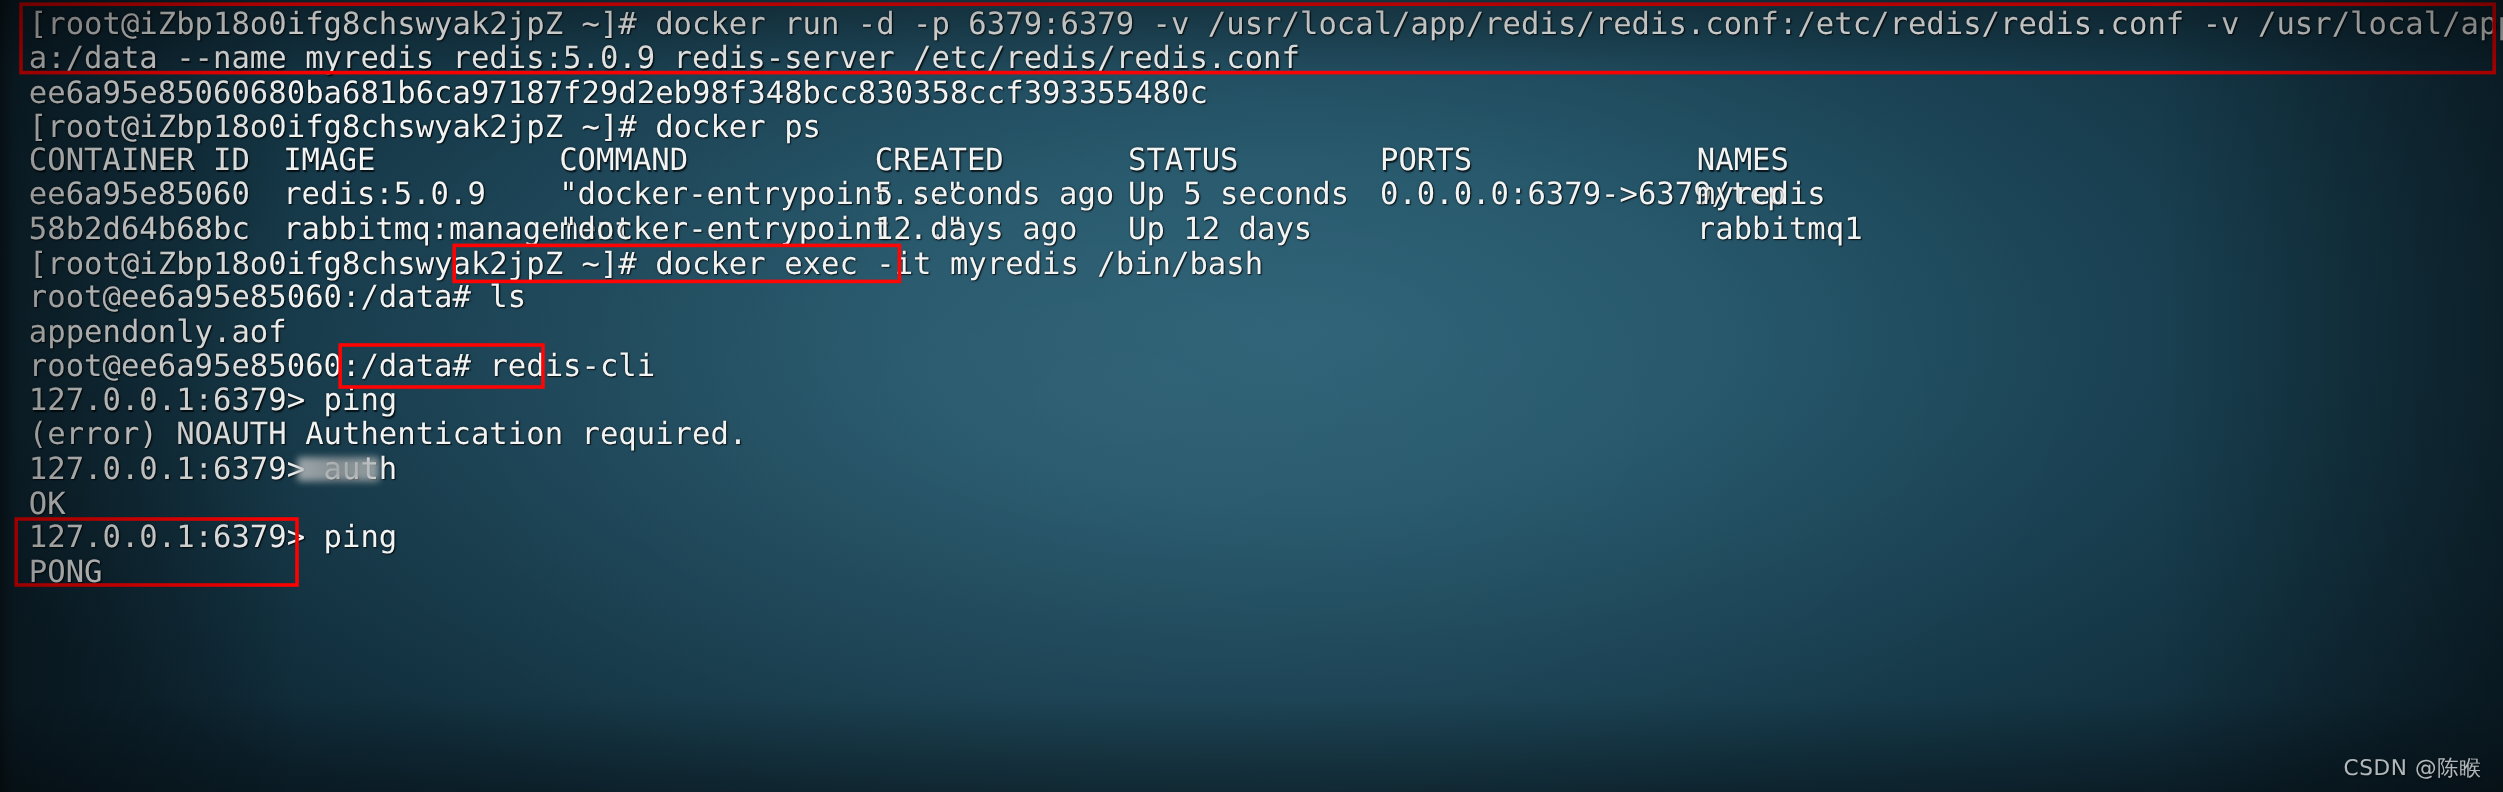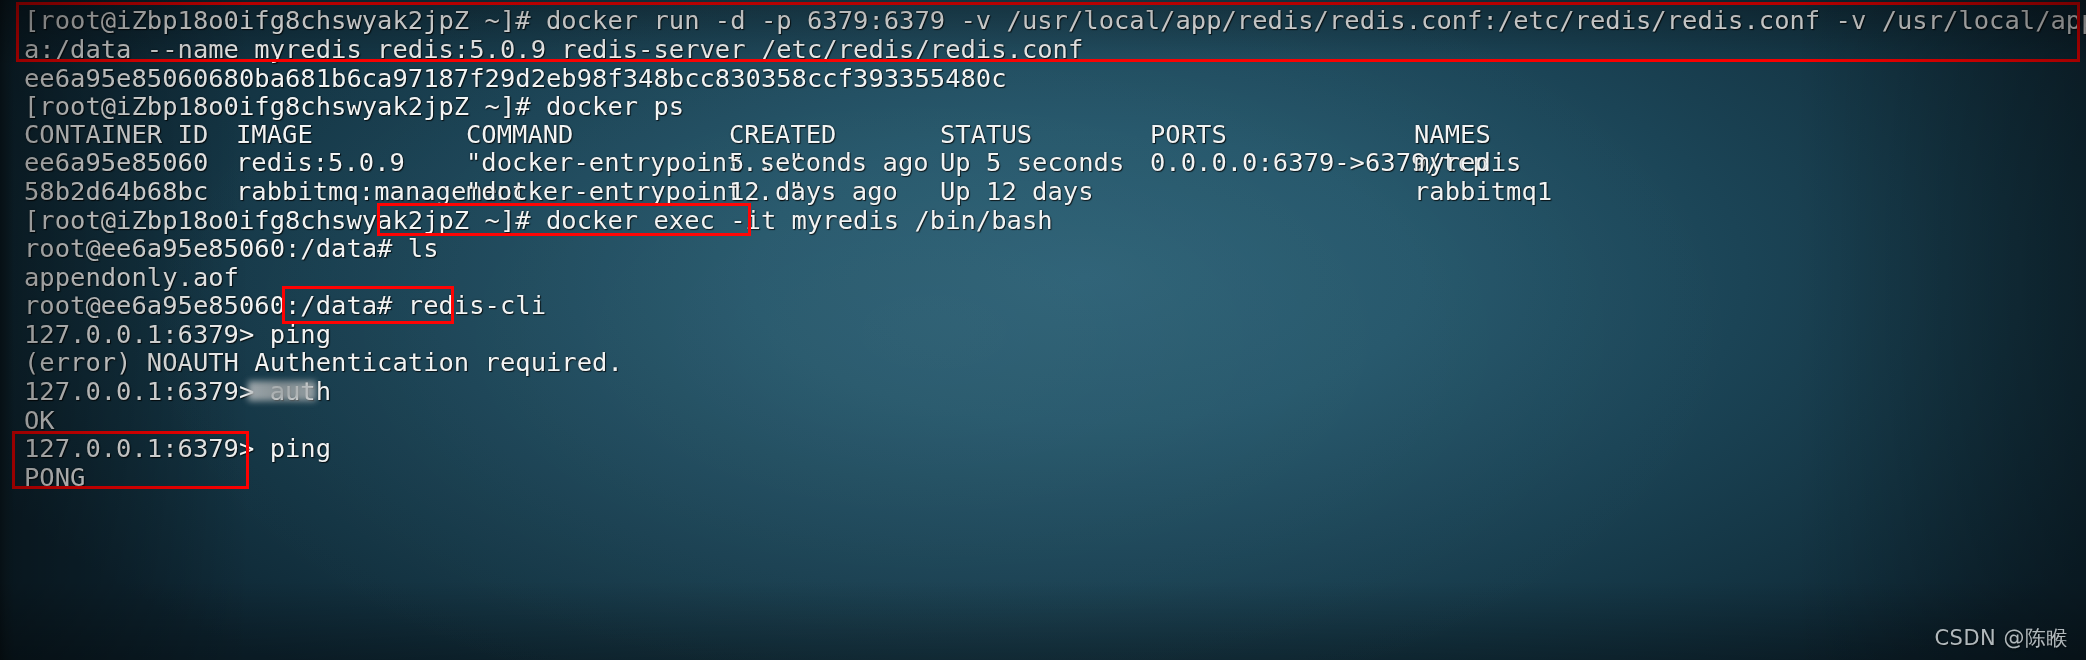--- a/index.html
+++ b/index.html
@@ -88,21 +88,21 @@
     filter: blur(3.2px);
     border-radius: 2px;
   }
 
   .watermark {
     position: absolute;
     right: 18px;
     bottom: 8px;
     color: rgba(226,232,235,0.78);
     font-family: "DejaVu Sans", "Liberation Sans", sans-serif;
-    font-size: 21px;
+    font-size: 18px;
     letter-spacing: 0.5px;
     text-shadow: 1px 1px 2px rgba(0,0,0,0.6);
   }
 </style>
 </head>
 <body>
 
 <div id="screen">
   <div class="leftedge"></div>
 

